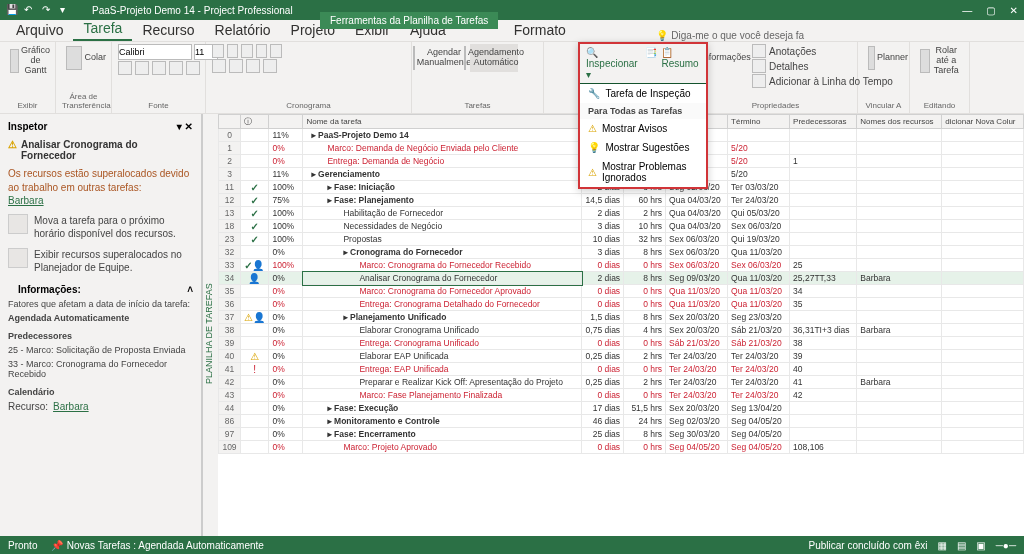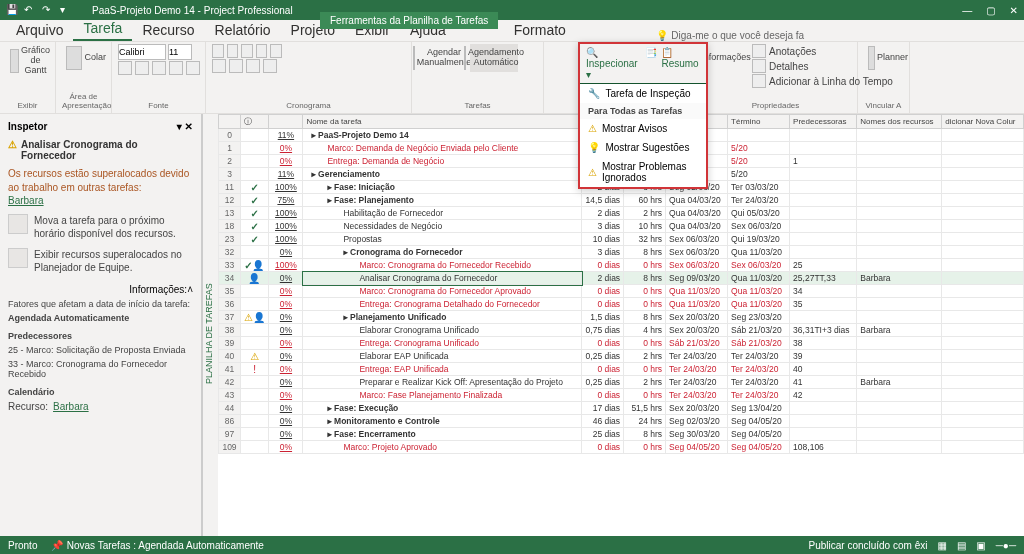--- a/index.html
+++ b/index.html
@@ -33,30 +33,30 @@
 .dropdown-panel .item{padding:4px 8px;font-size:9px;display:flex;align-items:center;gap:5px;cursor:pointer;}
 .dropdown-panel .sect{padding:3px 8px;font-size:9px;font-weight:bold;color:#444;background:#fafafa;}
 .workspace{display:flex;height:440px;}
 .inspector{width:202px;border-right:1px solid #ccc;background:#f3f2f1;padding:4px 8px;overflow:hidden;}
 .inspector h3{font-size:11px;font-weight:600;padding:3px 0;display:flex;justify-content:space-between;align-items:center;}
 .inspector .tasktitle{font-size:10px;font-weight:600;color:#333;padding:4px 0;display:flex;gap:4px;}
 .inspector .warn{color:#a52;font-size:9px;padding:2px 0;line-height:1.3;}
 .inspector .link{color:#2b7045;text-decoration:underline;cursor:pointer;}
 .inspector .action{display:flex;gap:6px;align-items:flex-start;padding:4px 0;font-size:9px;color:#444;line-height:1.3;}
 .inspector .action .aico{width:20px;height:20px;background:#e8e6e4;border:1px solid #ccc;flex-shrink:0;}
-.inspector .sec{font-size:10px;font-weight:400;padding:6px 0 2px;display:flex;justify-content:flex-end;}
+.inspector .sec{font-size:10px;font-weight:700;padding:6px 0 2px;display:flex;justify-content:space-between;margin-left:10px;}
 .inspector .txt{font-size:9px;color:#444;padding:2px 0;}
 .vtab{width:16px;background:#f3f2f1;border-right:1px solid #ccc;writing-mode:vertical-rl;text-align:center;padding:10px 1px;font-size:9px;color:#2b7045;transform:rotate(180deg);}
 .grid{flex:1;overflow:auto;background:#fff;}
 .grid table{border-collapse:collapse;width:100%;}
 .grid th{background:#f3f2f1;border:1px solid #d0d0d0;padding:1px 3px;font-size:8px;font-weight:normal;color:#444;text-align:left;height:14px;white-space:nowrap;}
 .grid td{border:1px solid #e8e8e8;padding:0 3px;font-size:8.5px;height:13px;white-space:nowrap;color:#333;}
 .grid td.num{text-align:center;background:#f3f2f1;color:#666;width:22px;}
 .grid td.ind{width:14px;text-align:center;}
-.grid td.pct{text-align:center;width:34px;text-decoration:underline;}
+.grid td.pct{text-align:left;width:34px;}
 .grid tr.bold td.name{font-weight:600;}
 .grid td.red{color:#c23;}
 .grid td.dur,.grid td.wrk{text-align:right;width:42px;}
 .grid td.date{width:62px;}
 .grid tr.sel td{background:#e6f2e9;}
 .grid tr.sel td.name{outline:1px solid #2b7045;}
 .statusbar{position:absolute;bottom:0;left:0;right:0;height:18px;background:#2b7045;color:#fff;display:flex;align-items:center;padding:0 8px;font-size:9px;justify-content:space-between;}
 .statusbar .sright{display:flex;gap:10px;align-items:center;}
 .warnico{color:#d9a300;}
 .checkico{color:#2b7045;font-weight:bold;}
@@ -106,26 +106,26 @@
       </div>
     <div class="group-label">Exibir</div>
   </div>
   <div class="group" style="width:56px">
     <div class="group-content">
         <div class="bigbtn">
           <div class="ico"></div>
           <div class="lbl">Colar</div>
         </div>
       </div>
-    <div class="group-label">Área de Apresentação</div>
+    <div class="group-label">Área de Transferência</div>
   </div>
   <div class="group" style="width:94px">
     <div class="group-content stack">
       <div class="fontbox">
-          <input style="width: 48px;" value="Calibri">
+          <input style="width: 74px;" value="Calibri">
           <input style="width: 24px;" value="11">
         </div>
       <div class="row">
           <span class="minibtn"></span>
           <span class="minibtn"></span>
           <span class="minibtn"></span>
           <span class="minibtn"></span>
           <span class="minibtn"></span>
         </div>
     </div>
@@ -191,20 +191,29 @@
     <div class="group-label">Propriedades</div>
   </div>
   <div class="group" style="width:52px">
     <div class="group-content">
         <div class="bigbtn">
           <div class="ico"></div>
           <div class="lbl">Planner</div>
         </div>
       </div>
     <div class="group-label">Vincular A</div>
+  </div>
+  <div class="group" style="width:60px">
+    <div class="group-content">
+        <div class="bigbtn">
+          <div class="ico"></div>
+          <div class="lbl">Rolar até a Tarefa</div>
+        </div>
+      </div>
+    <div class="group-label">Editando</div>
   </div>
 </div>
 
 <div class="dropdown-panel">
   <div class="hdr">
     <span>🔍 <span>Inspecionar</span> ▾</span>
     <span>📑</span>
     <span>📋 <span>Resumo</span></span>
   </div>
   <div class="item">

